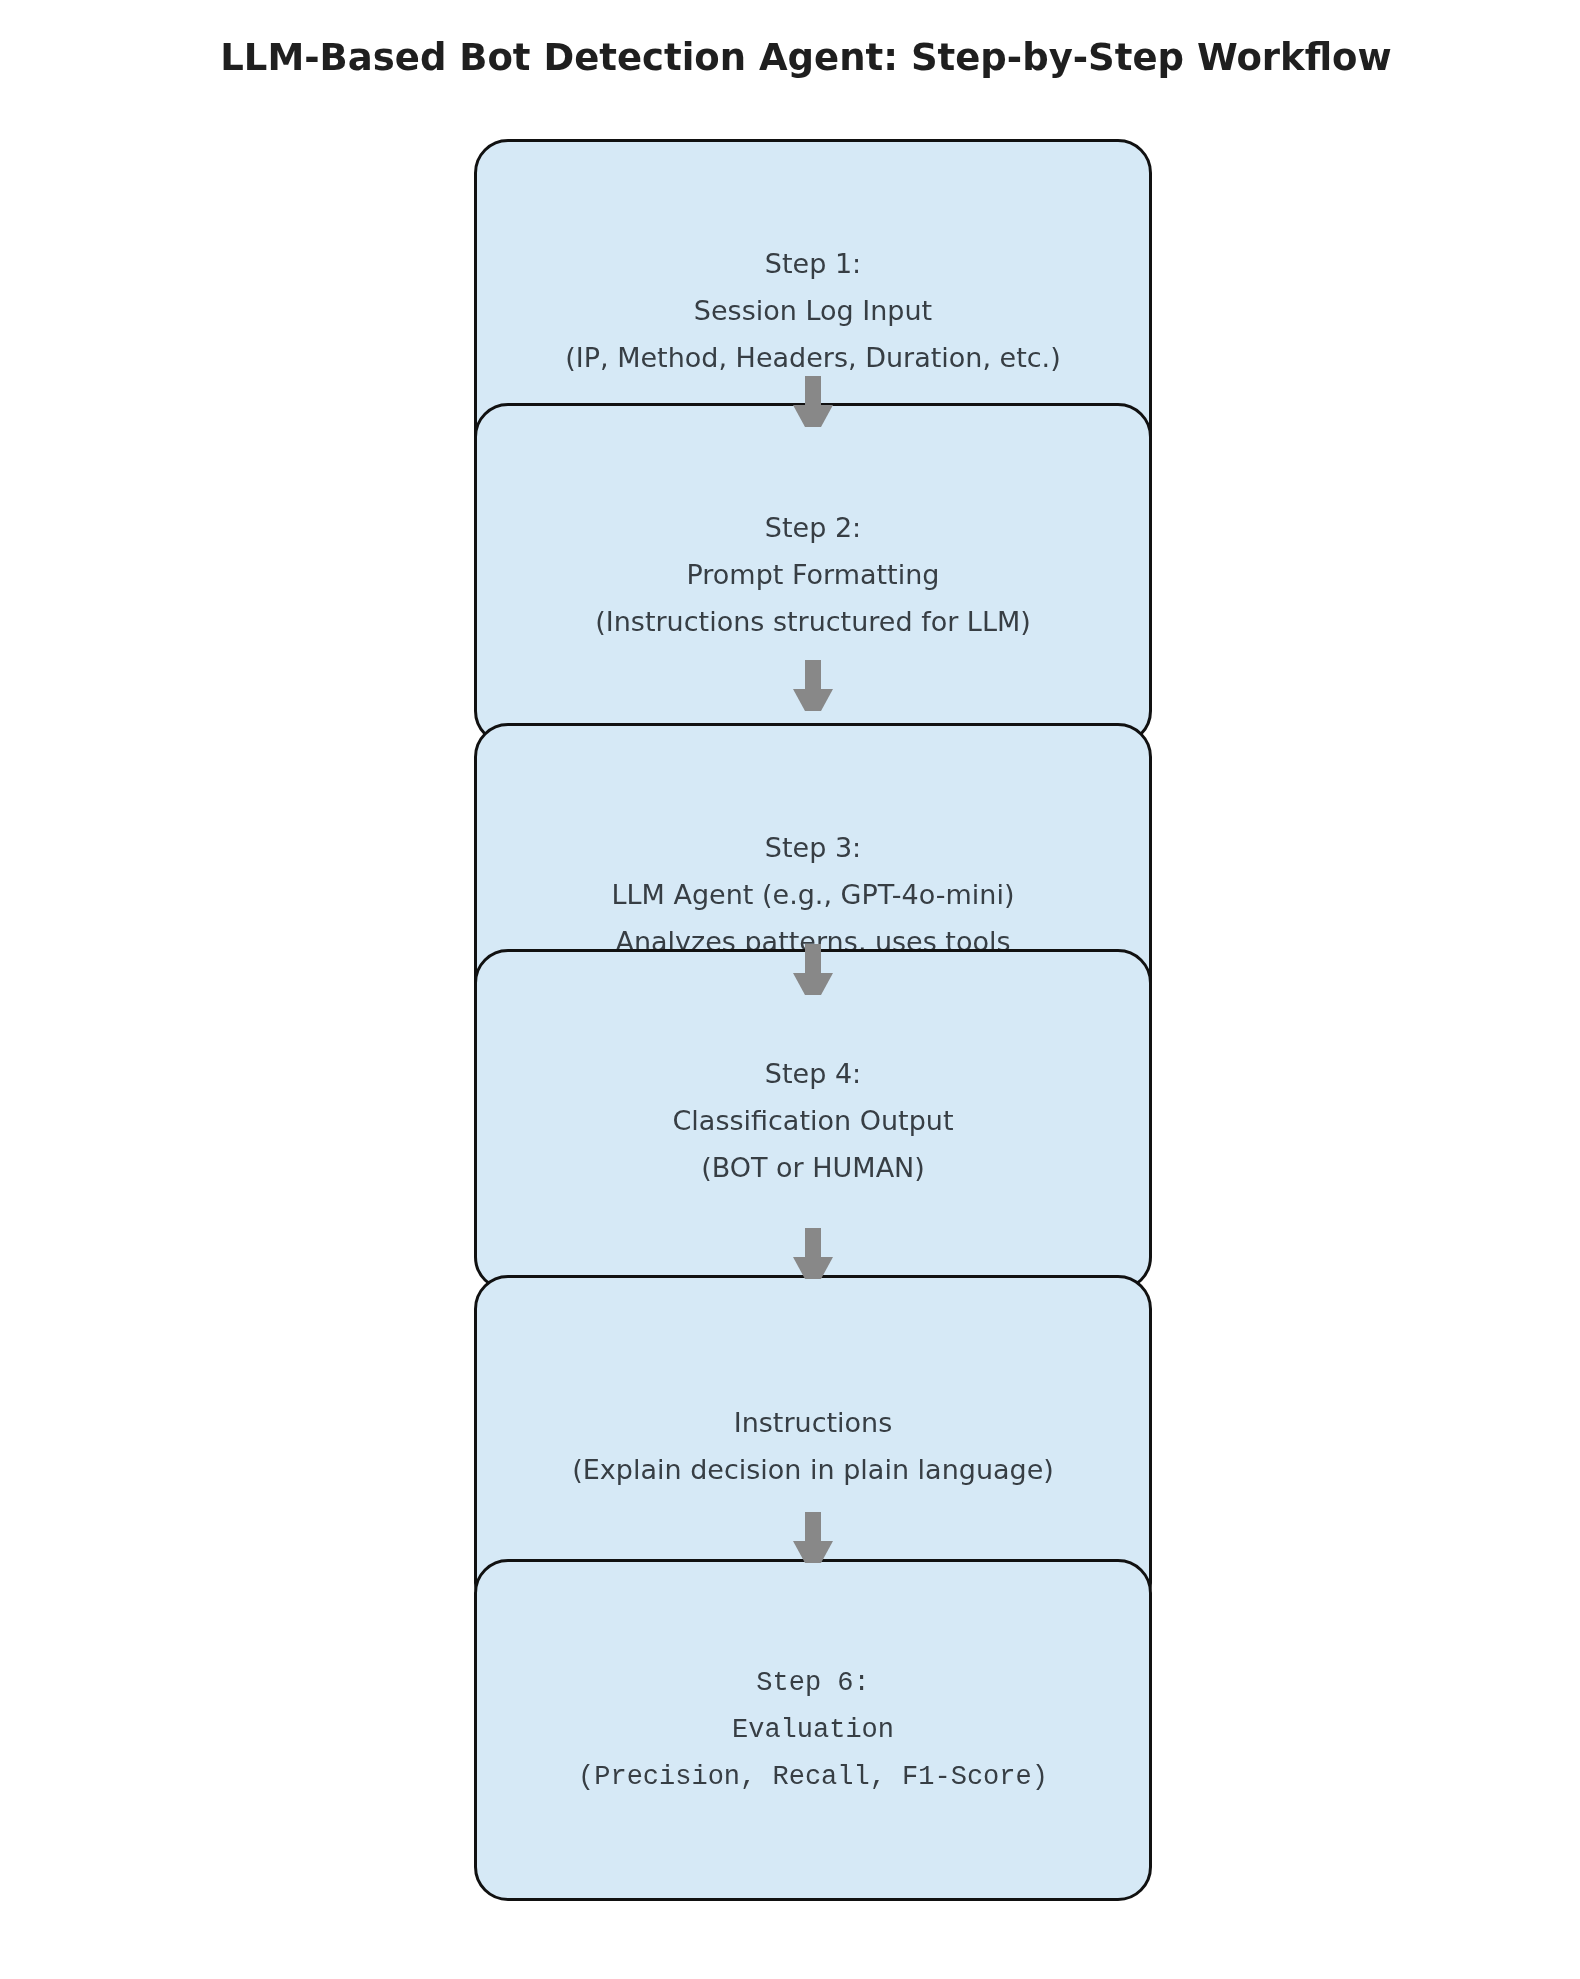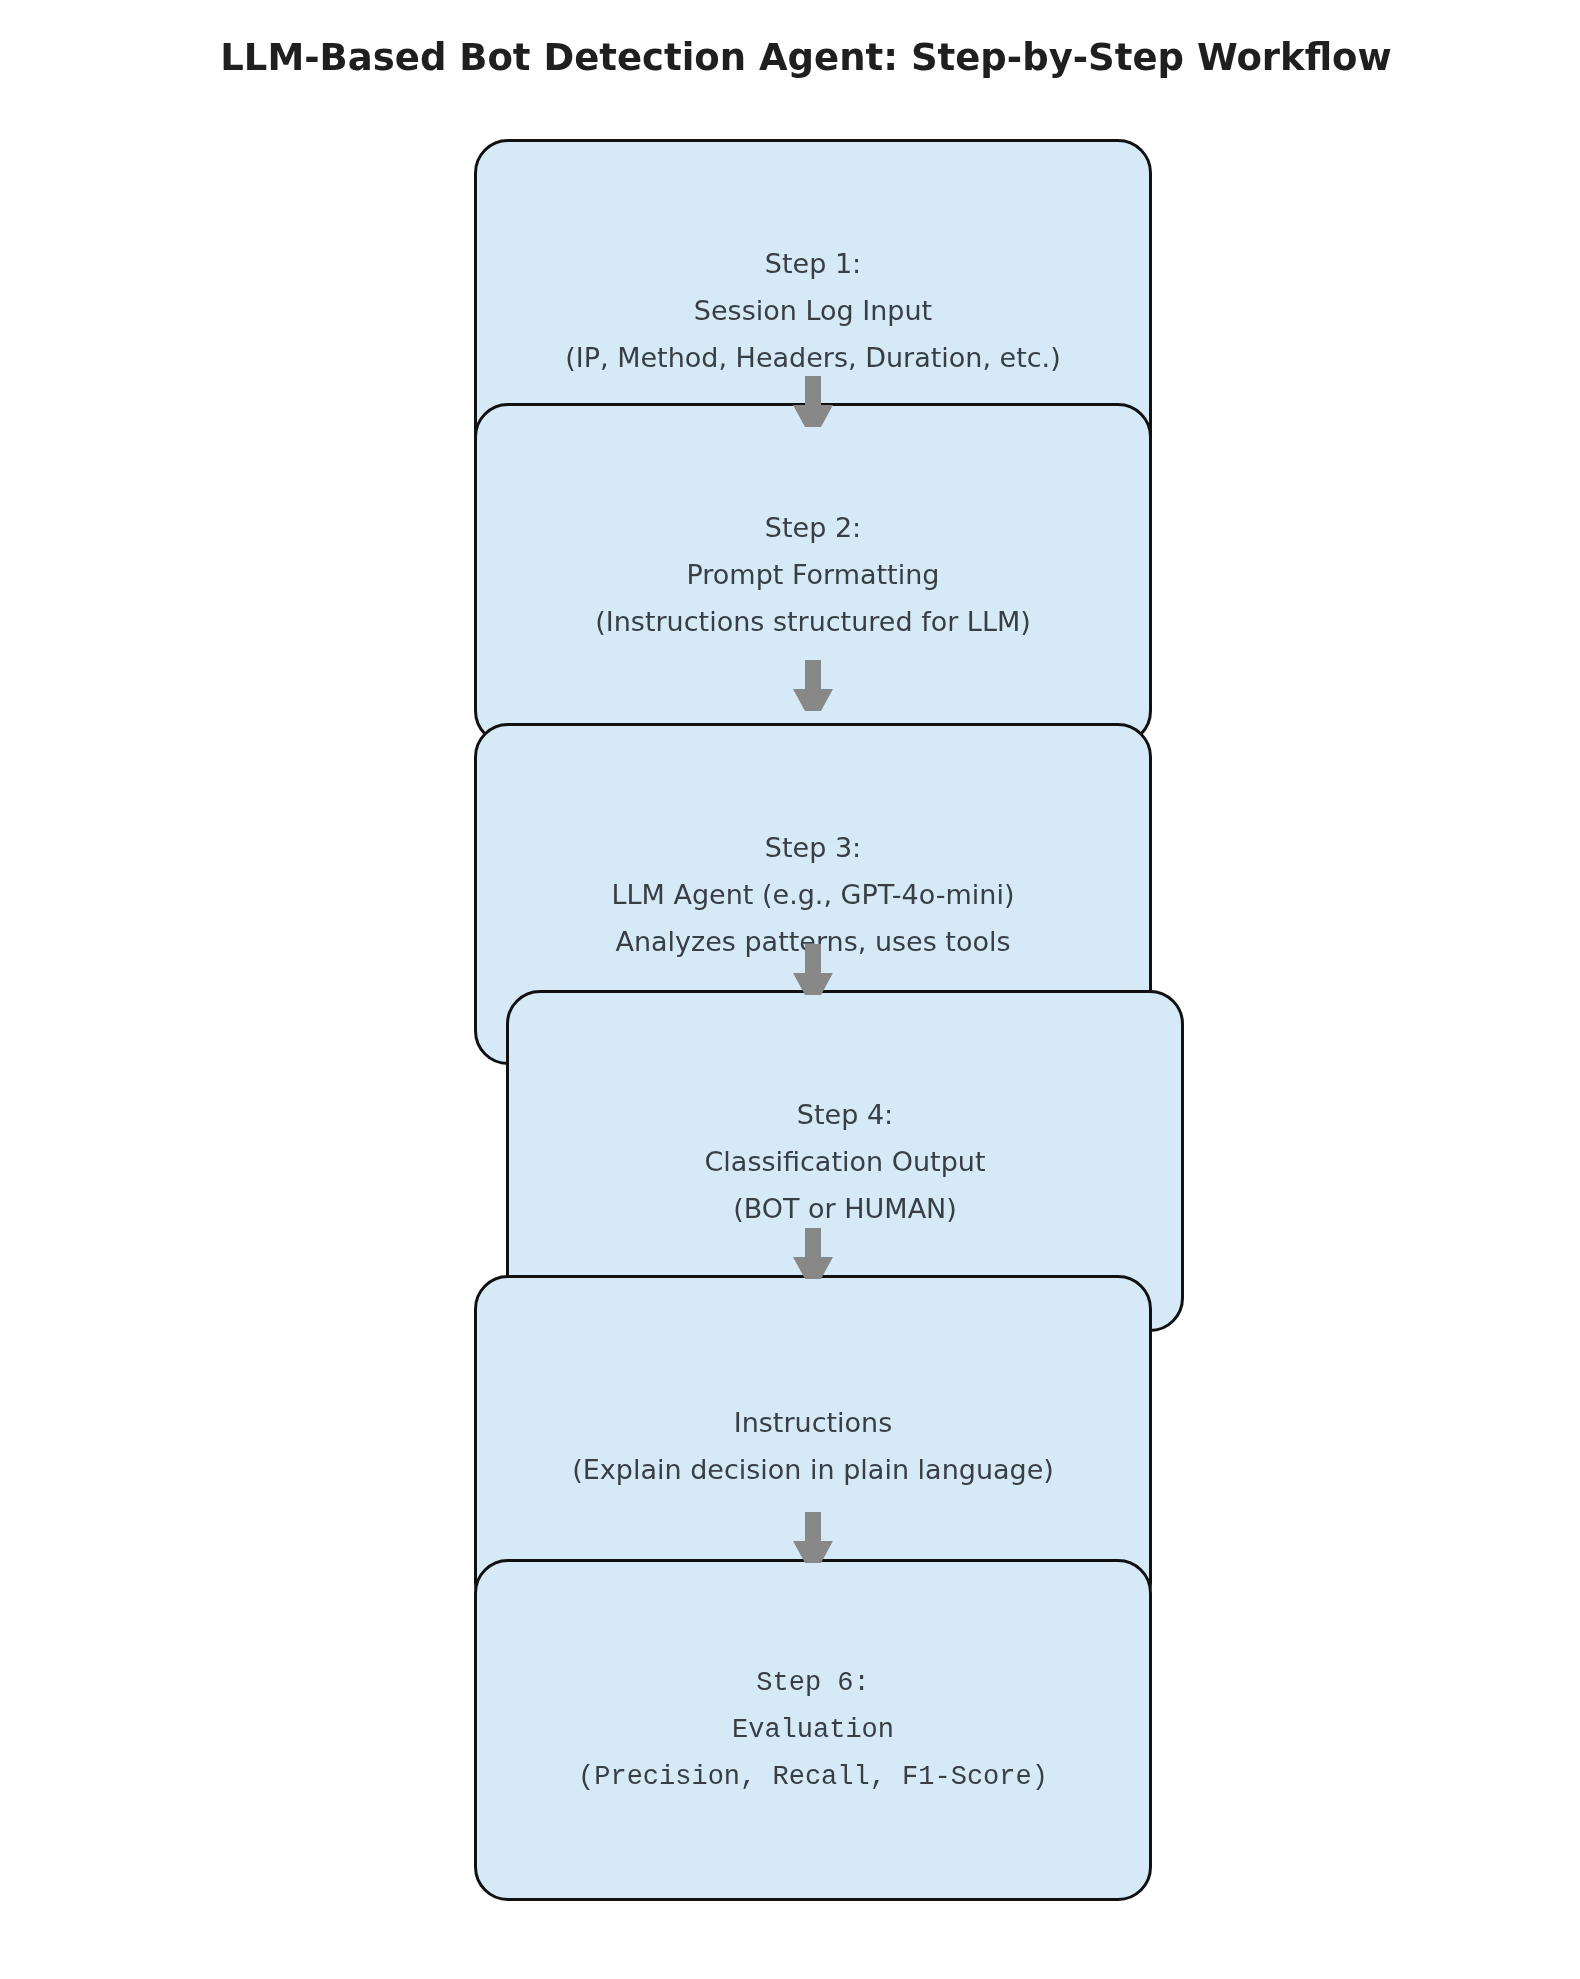--- a/index.html
+++ b/index.html
@@ -48,21 +48,21 @@
   .box-text {
     text-align: center;
     font-size: 27px;
     line-height: 31px;
     color: var(--step-text);
     width: 100%;
   }
   .b1 { top: 123px; }
   .b2 { top: 387px; }
   .b3 { top: 691px; margin-top: 16px; }
-  .b4 { top: 974px; margin-left: 32px; }
+  .b4 { top: 933px; }
   .b5 { top: 1259px; }
   .b6 { top: 1543px; font-family: Liberation Mono, monospace; }
   .arrow {
     position: absolute;
     left: 785px;            
     width: 24px;
     height: 83px;
     z-index: 2;
     display: flex;
     flex-direction: column;

